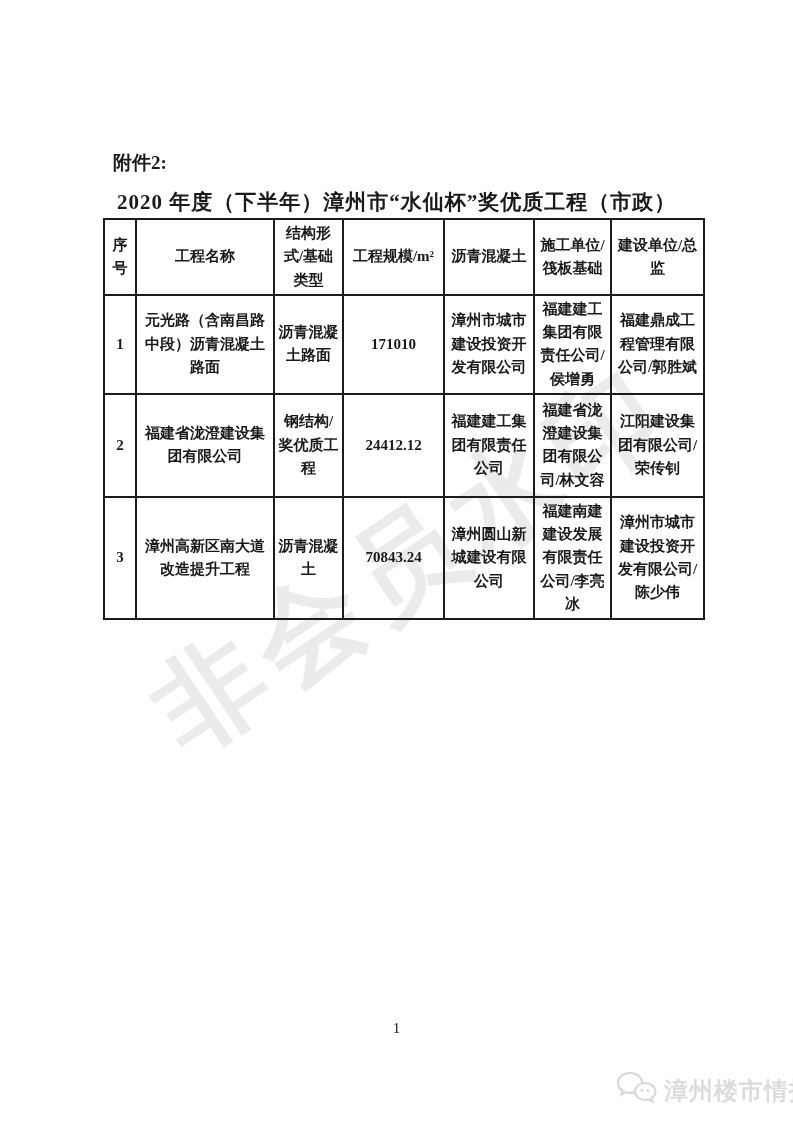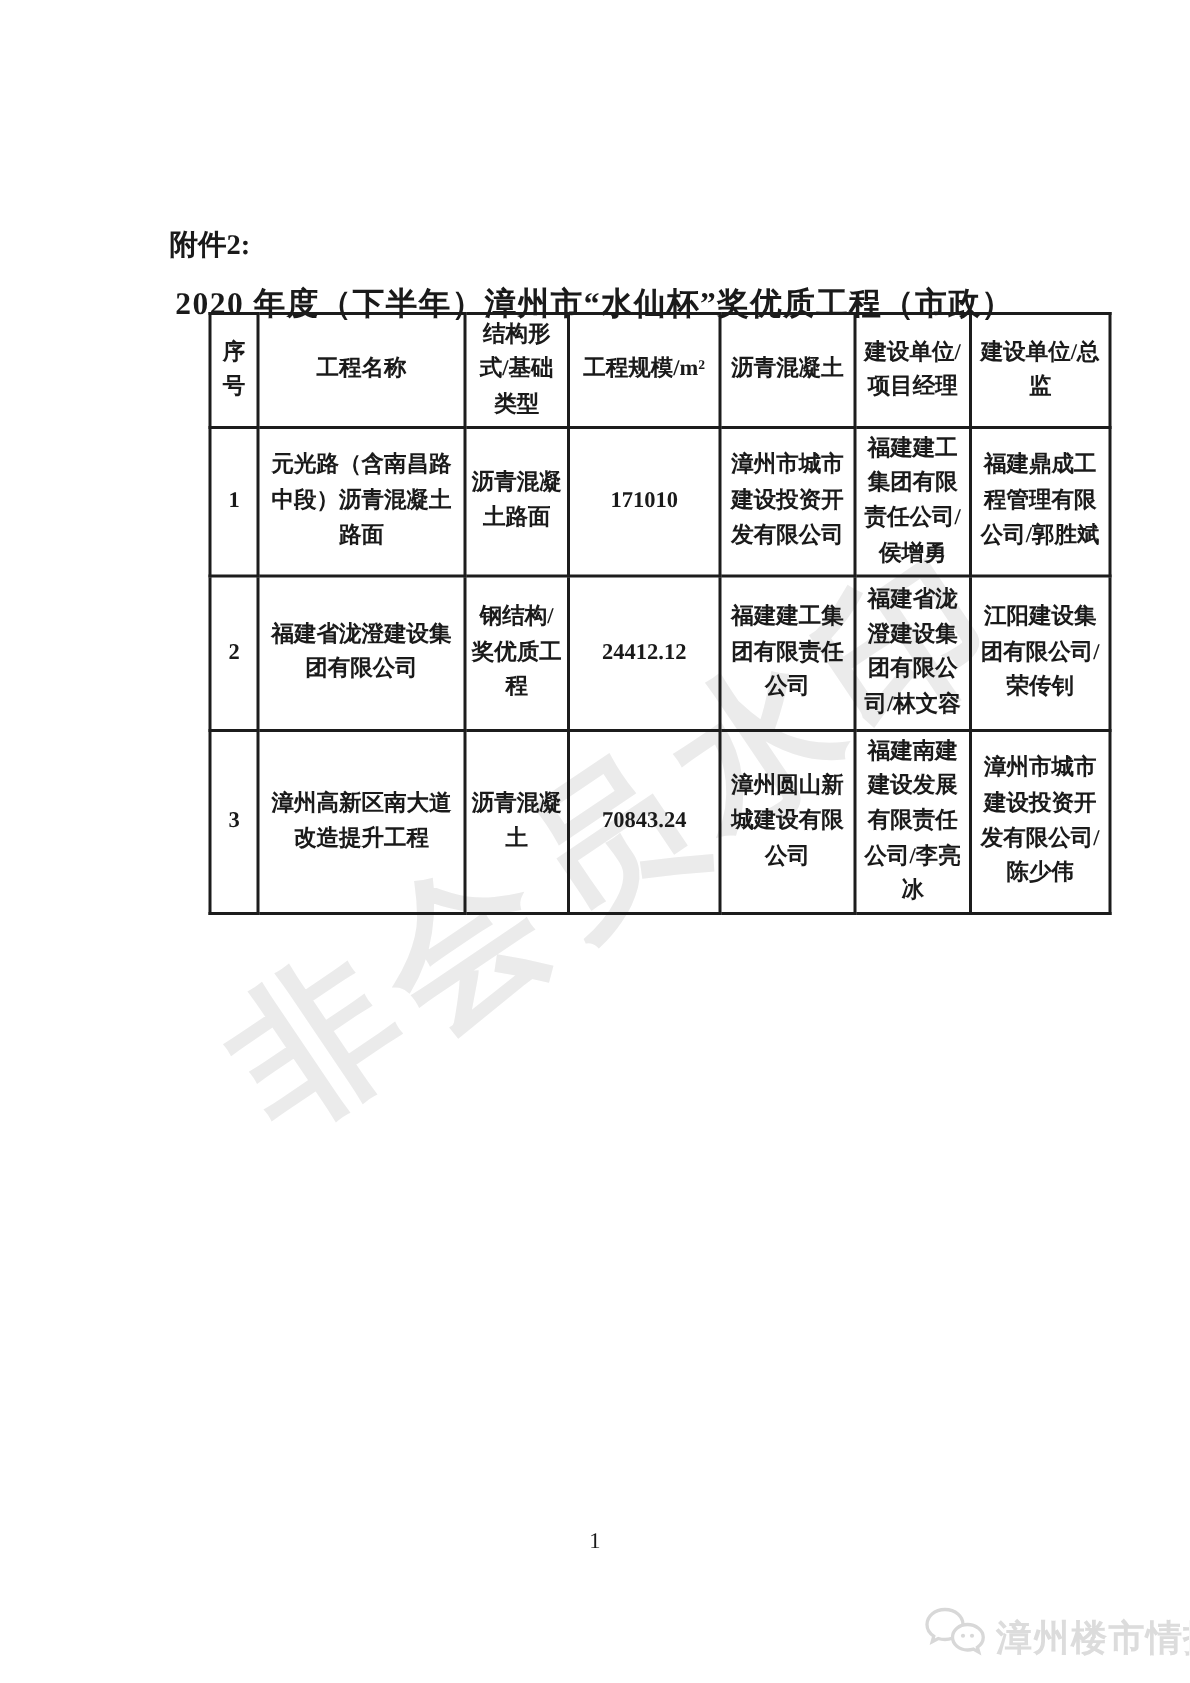--- a/index.html
+++ b/index.html
@@ -45,27 +45,26 @@
     width: 100%;
     text-align: center;
     font-size: 21px;
     font-weight: bold;
     letter-spacing: 1px;
     z-index: 1;
   }
   table.projects {
     position: absolute;
     left: 103px;
-    top: 208px;
+    top: 218px;
     width: 600px;
     border-collapse: collapse;
     table-layout: fixed;
     z-index: 1;
     background: transparent;
-    margin-left: 36px;
   }
   table.projects th,
   table.projects td {
     border: 2px solid #1c1c1c;
     font-weight: bold;
     font-size: 15px;
     line-height: 1.55;
     text-align: center;
     vertical-align: middle;
     padding: 2px 3px;
@@ -124,21 +123,21 @@
       <col style="width:77px">
       <col style="width:93px">
     </colgroup>
     <thead>
       <tr id="header-row">
           <th>序号</th>
           <th>工程名称</th>
           <th>结构形式/基础类型</th>
           <th>工程规模/m²</th>
           <th>沥青混凝土</th>
-          <th>建设单位/项目经理</th>
+          <th>施工单位/筏板基础</th>
           <th>建设单位/总监</th>
         </tr>
     </thead>
     <tbody id="table-body">
         <tr>
           <td>1</td>
           <td>元光路（含南昌路中段）沥青混凝土路面</td>
           <td>沥青混凝土路面</td>
           <td>171010</td>
           <td>漳州市城市建设投资开发有限公司</td>

